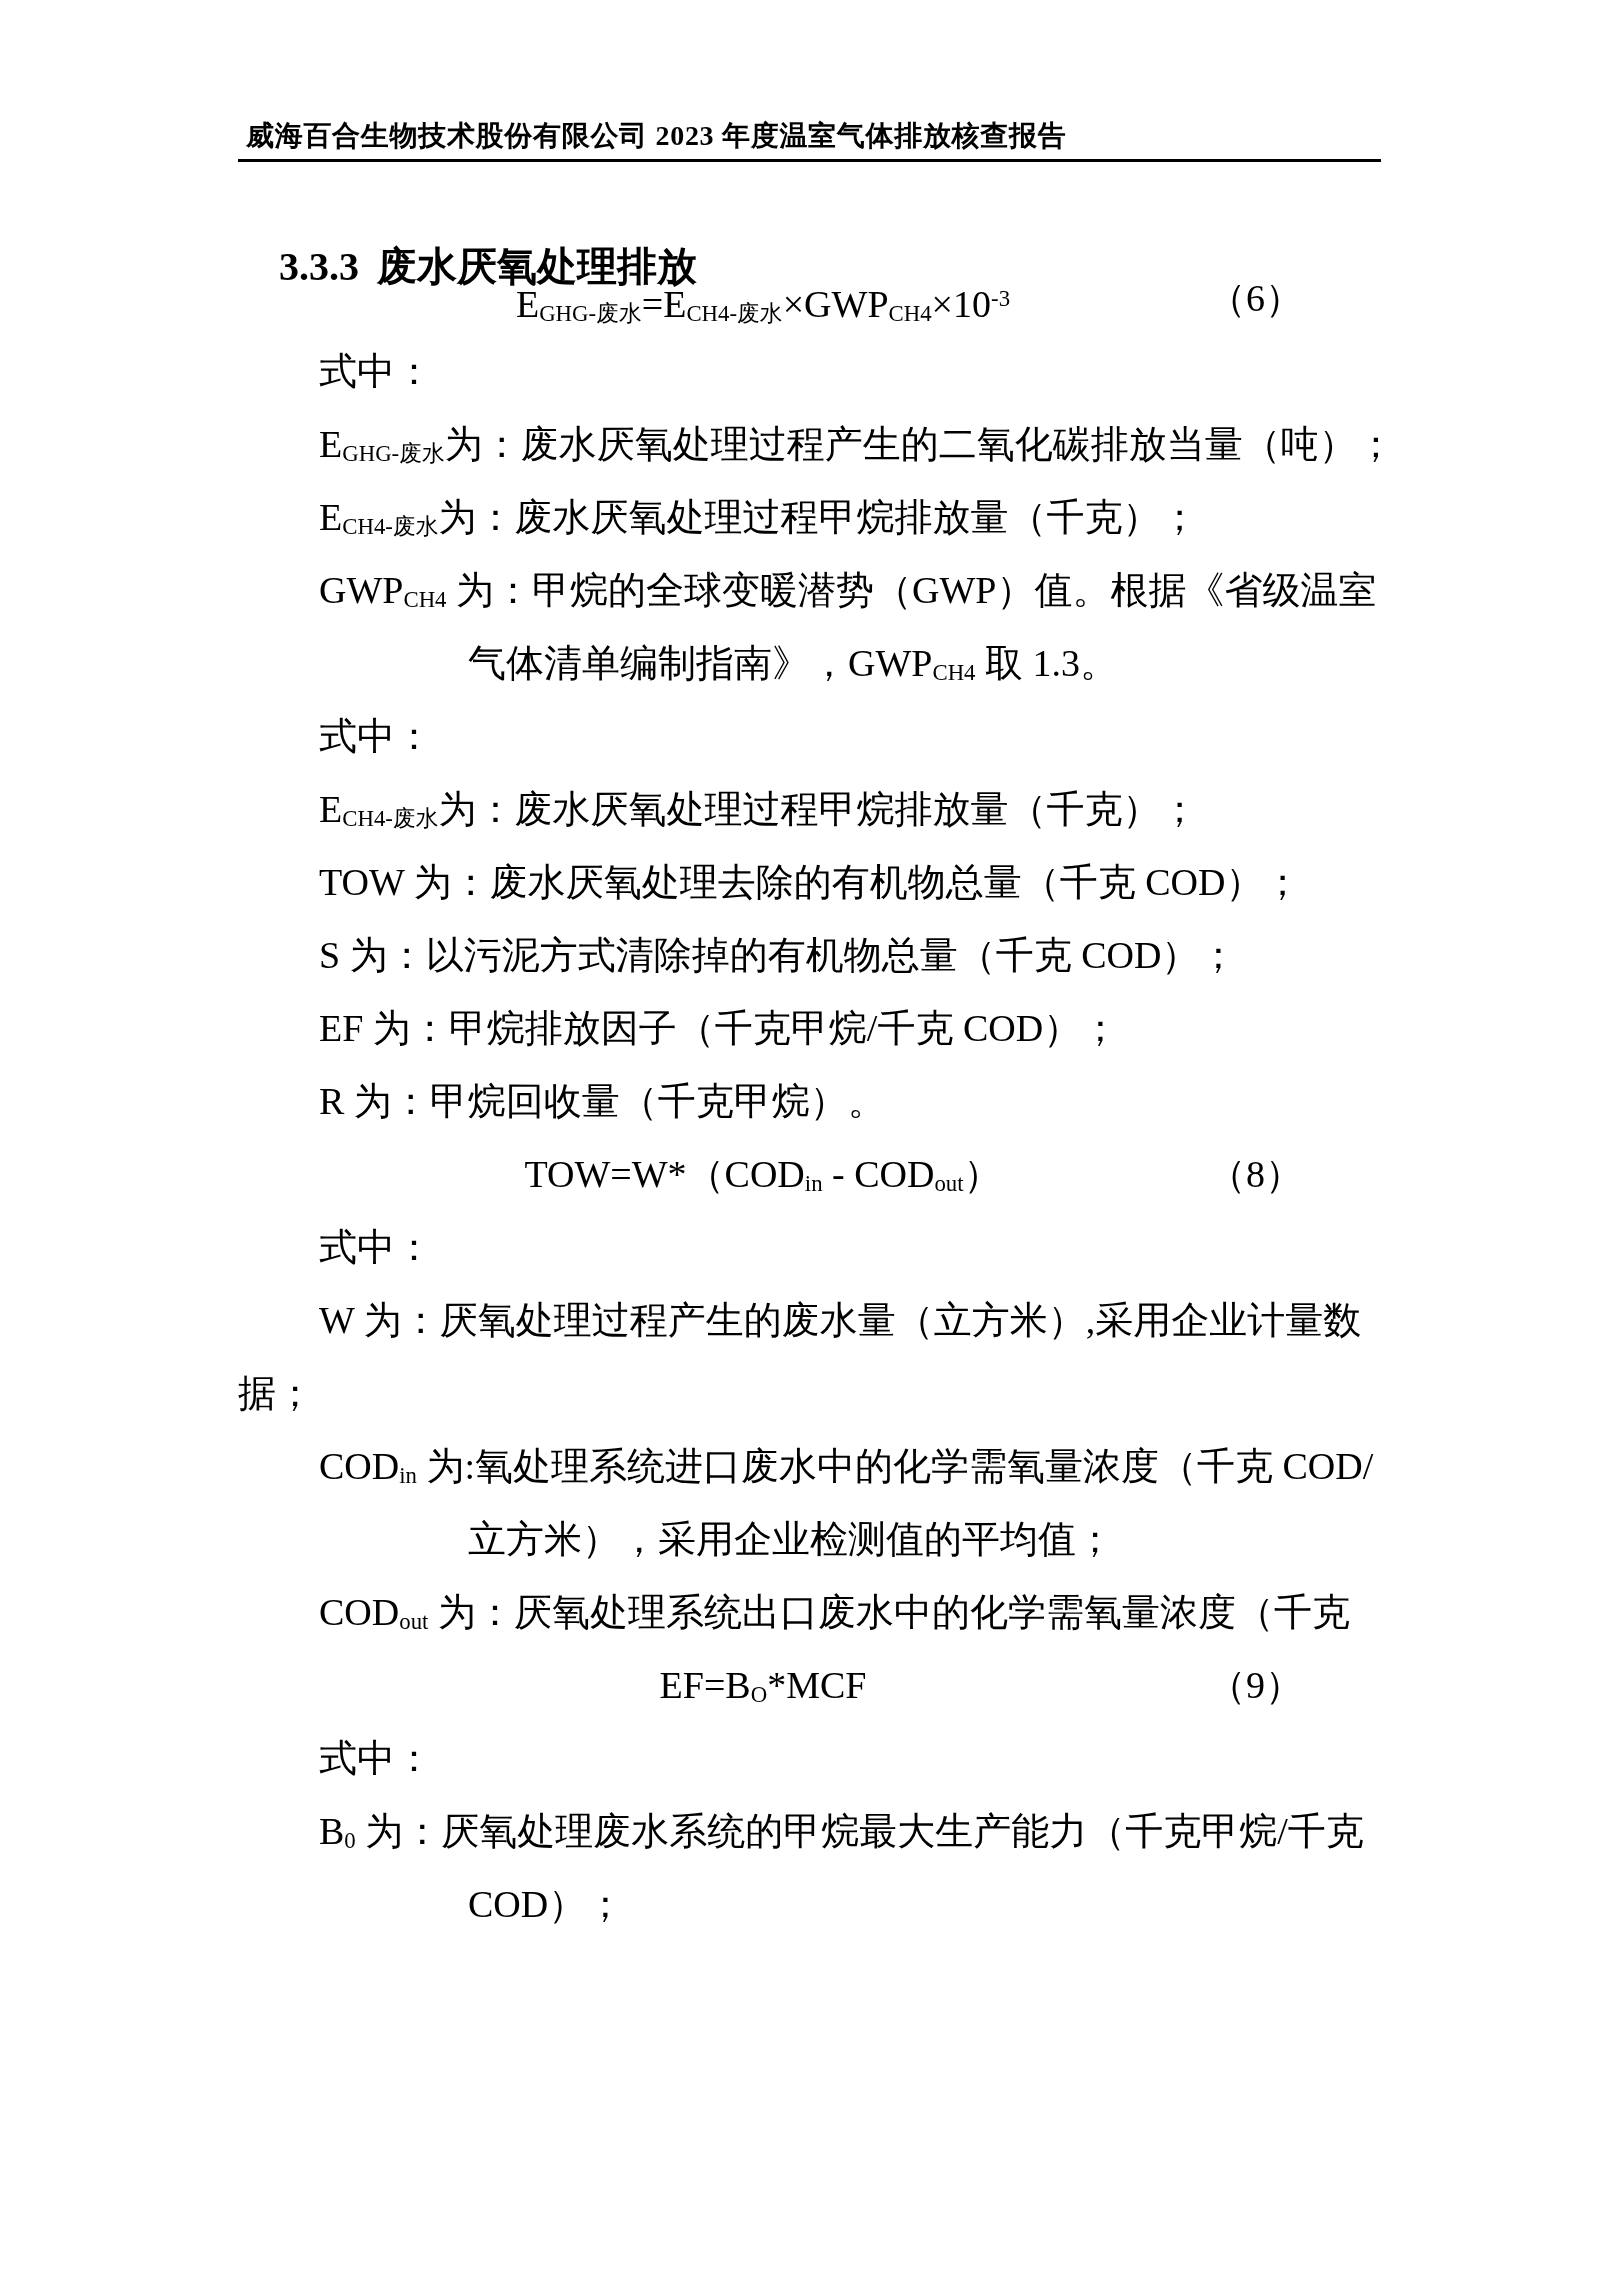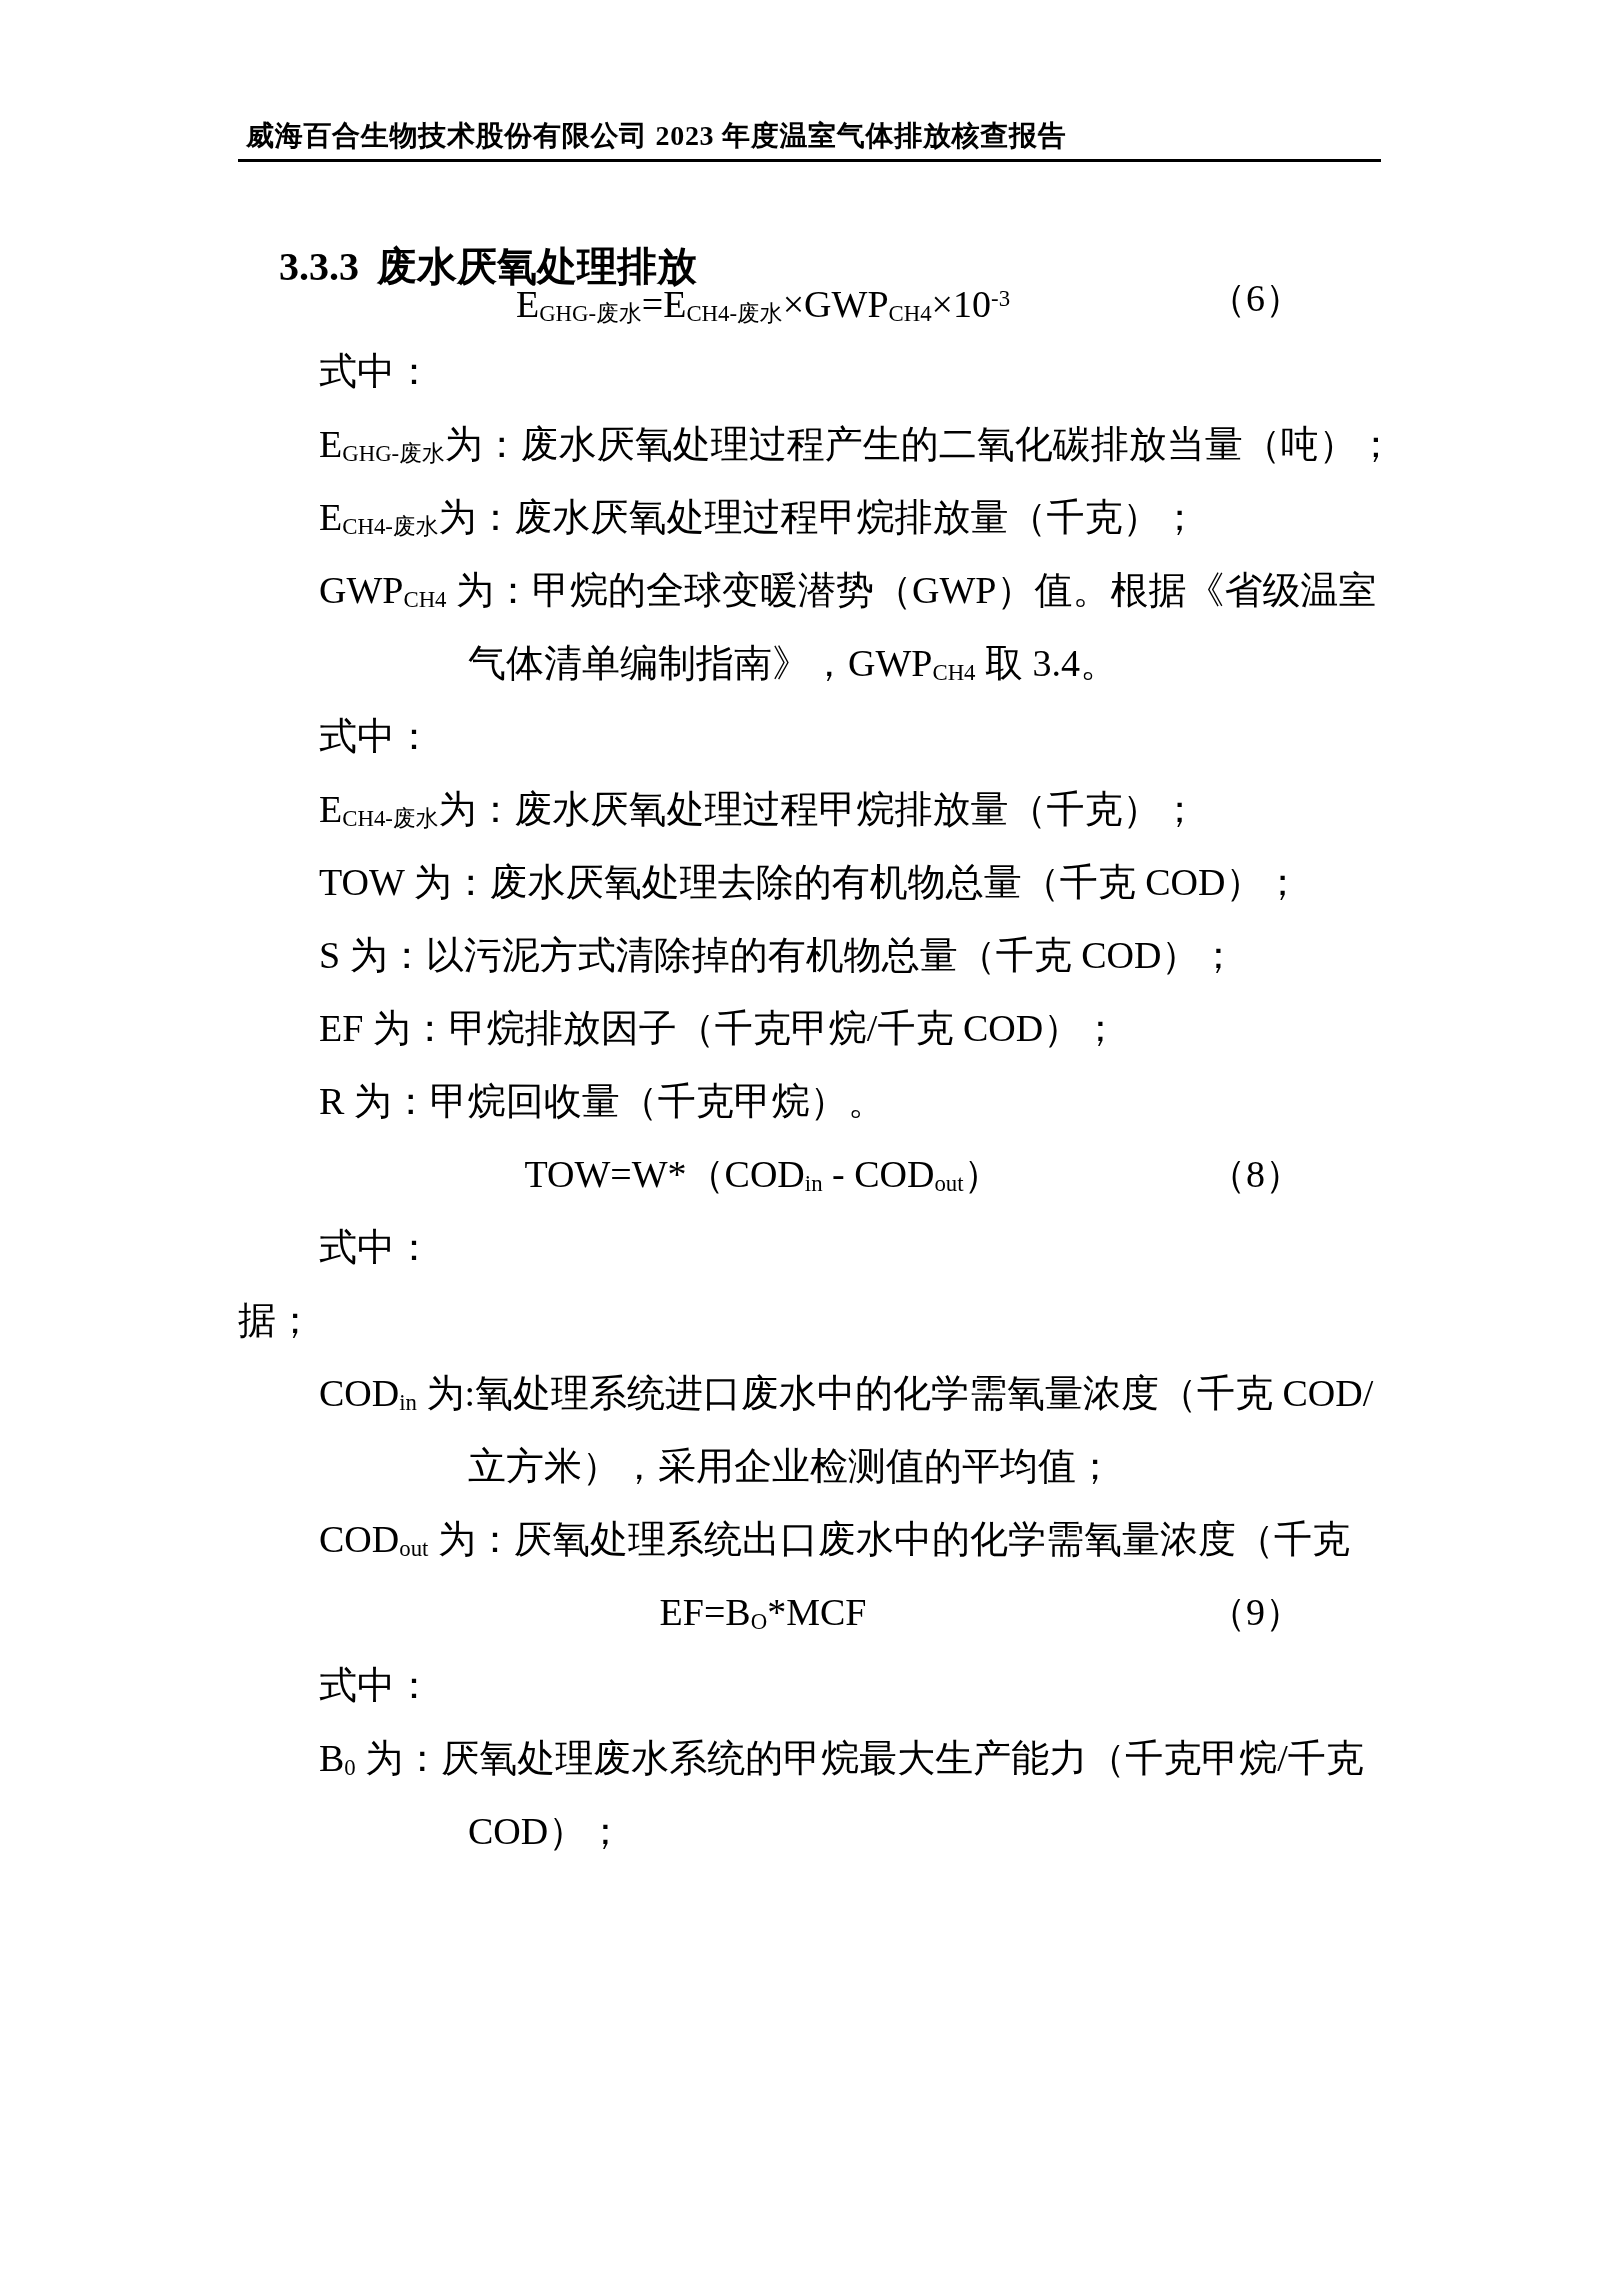--- a/index.html
+++ b/index.html
@@ -51,29 +51,30 @@
   <div class="section-heading">
     <span class="heading-num">3.3.3</span><span>废水厌氧处理排放</span>
   </div>
 
   <div class="doc-body">
       <div class="line formula"><span>E</span><span class="seg-sub">GHG-废水</span><span>=E</span><span class="seg-sub">CH4-废水</span><span>×GWP</span><span class="seg-sub">CH4</span><span>×10</span><span class="seg-sup">-3</span><span class="eq-no">（6）</span></div>
       <div class="line indent-first"><span>式中：</span></div>
       <div class="line indent-first"><span>E</span><span class="seg-sub">GHG-废水</span><span>为：废水厌氧处理过程产生的二氧化碳排放当量（吨）；</span></div>
       <div class="line indent-first"><span>E</span><span class="seg-sub">CH4-废水</span><span>为：废水厌氧处理过程甲烷排放量（千克）；</span></div>
       <div class="line indent-first"><span>GWP</span><span class="seg-sub">CH4</span><span> 为：甲烷的全球变暖潜势（GWP）值。根据《省级温室</span></div>
-      <div class="line indent-deep"><span>气体清单编制指南》，GWP</span><span class="seg-sub">CH4</span><span> 取 3.4。</span></div>
+      <div class="line indent-deep"><span>气体清单编制指南》，GWP</span><span class="seg-sub">CH4</span><span> 取 1.3。</span></div>
       <div class="line indent-first"><span>式中：</span></div>
       <div class="line indent-first"><span>E</span><span class="seg-sub">CH4-废水</span><span>为：废水厌氧处理过程甲烷排放量（千克）；</span></div>
       <div class="line indent-first"><span>TOW 为：废水厌氧处理去除的有机物总量（千克 COD）；</span></div>
       <div class="line indent-first"><span>S 为：以污泥方式清除掉的有机物总量（千克 COD）；</span></div>
       <div class="line indent-first"><span>EF 为：甲烷排放因子（千克甲烷/千克 COD）；</span></div>
       <div class="line indent-first"><span>R 为：甲烷回收量（千克甲烷）。</span></div>
       <div class="line formula"><span>TOW=W*（COD</span><span class="seg-sub">in</span><span> - COD</span><span class="seg-sub">out</span><span>）</span><span class="eq-no">（8）</span></div>
       <div class="line indent-first"><span>式中：</span></div>
+      <div class="line indent-first"><span>W 为：厌氧处理过程产生的废水量（立方米）,采用企业计量数</span></div>
       <div class="line indent-none"><span>据；</span></div>
       <div class="line indent-first"><span>COD</span><span class="seg-sub">in</span><span> 为:氧处理系统进口废水中的化学需氧量浓度（千克 COD/</span></div>
       <div class="line indent-deep"><span>立方米），采用企业检测值的平均值；</span></div>
       <div class="line indent-first"><span>COD</span><span class="seg-sub">out</span><span> 为：厌氧处理系统出口废水中的化学需氧量浓度（千克</span></div>
       <div class="line formula"><span>EF=B</span><span class="seg-sub">O</span><span>*MCF</span><span class="eq-no">（9）</span></div>
       <div class="line indent-first"><span>式中：</span></div>
       <div class="line indent-first"><span>B</span><span class="seg-sub">0</span><span> 为：厌氧处理废水系统的甲烷最大生产能力（千克甲烷/千克</span></div>
       <div class="line indent-deep"><span>COD）；</span></div>
     </div>
 

